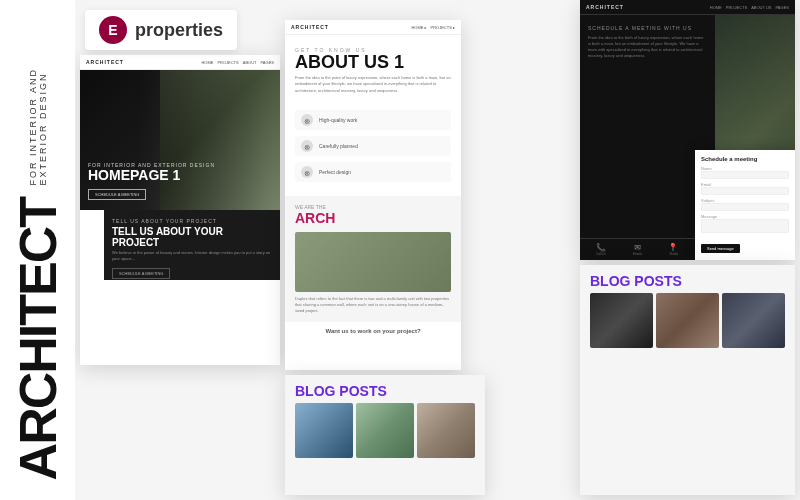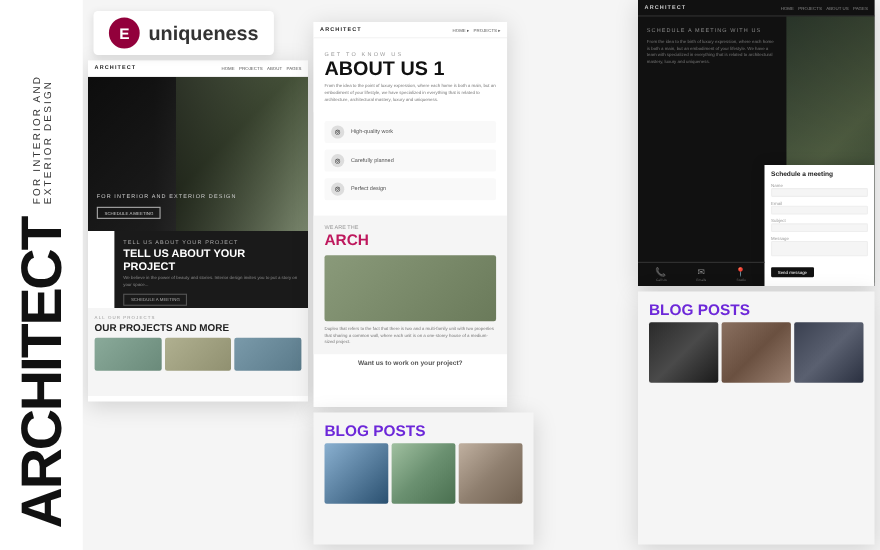--- a/index.html
+++ b/index.html
@@ -621,55 +621,47 @@
   <span class="sidebar-big-text">ARCHITECT</span>
 </div>
 
 <div class="main-content">
   <div class="screenshots-container">
 
     <div class="elementor-badge">
       <div class="elementor-icon">
         <span>E</span>
       </div>
-      <span>uniqueness</span>
+      <span>properties</span>
     </div>
 
     <div class="screenshot-panel panel-homepage">
       <div class="panel-nav">
         <span class="nav-logo">ARCHITECT</span>
         <div class="nav-links">
           <span class="nav-link">HOME</span>
           <span class="nav-link">PROJECTS</span>
           <span class="nav-link">ABOUT</span>
           <span class="nav-link">PAGES</span>
         </div>
       </div>
       <div class="hero-section">
         <div class="house-img"></div>
         <div class="hero-img-bg"></div>
         <div class="hero-overlay">
           <div class="hero-subtitle">FOR INTERIOR AND EXTERIOR DESIGN</div>
+          <div class="hero-title">HOMEPAGE 1</div>
           <div class="hero-btn">SCHEDULE A MEETING</div>
         </div>
       </div>
       <div class="project-section">
         <div class="project-title">TELL US ABOUT YOUR PROJECT</div>
         <div class="project-heading">TELL US ABOUT YOUR PROJECT</div>
         <div class="project-text">We believe in the power of beauty and stories. Interior design invites you to put a story on your space...</div>
         <div class="project-btn">SCHEDULE A MEETING</div>
-      </div>
-      <div class="bottom-strip">
-        <div class="strip-label">ALL OUR PROJECTS</div>
-        <div class="strip-title">OUR PROJECTS AND MORE</div>
-        <div class="strip-images">
-          <div class="strip-img strip-img-1"></div>
-          <div class="strip-img strip-img-2"></div>
-          <div class="strip-img strip-img-3"></div>
-        </div>
       </div>
     </div>
 
     <div class="screenshot-panel panel-about">
       <div class="panel-nav">
         <span class="nav-logo">ARCHITECT</span>
         <div class="nav-links">
           <span class="nav-link">HOME ▸</span>
           <span class="nav-link">PROJECTS ▸</span>
         </div>

